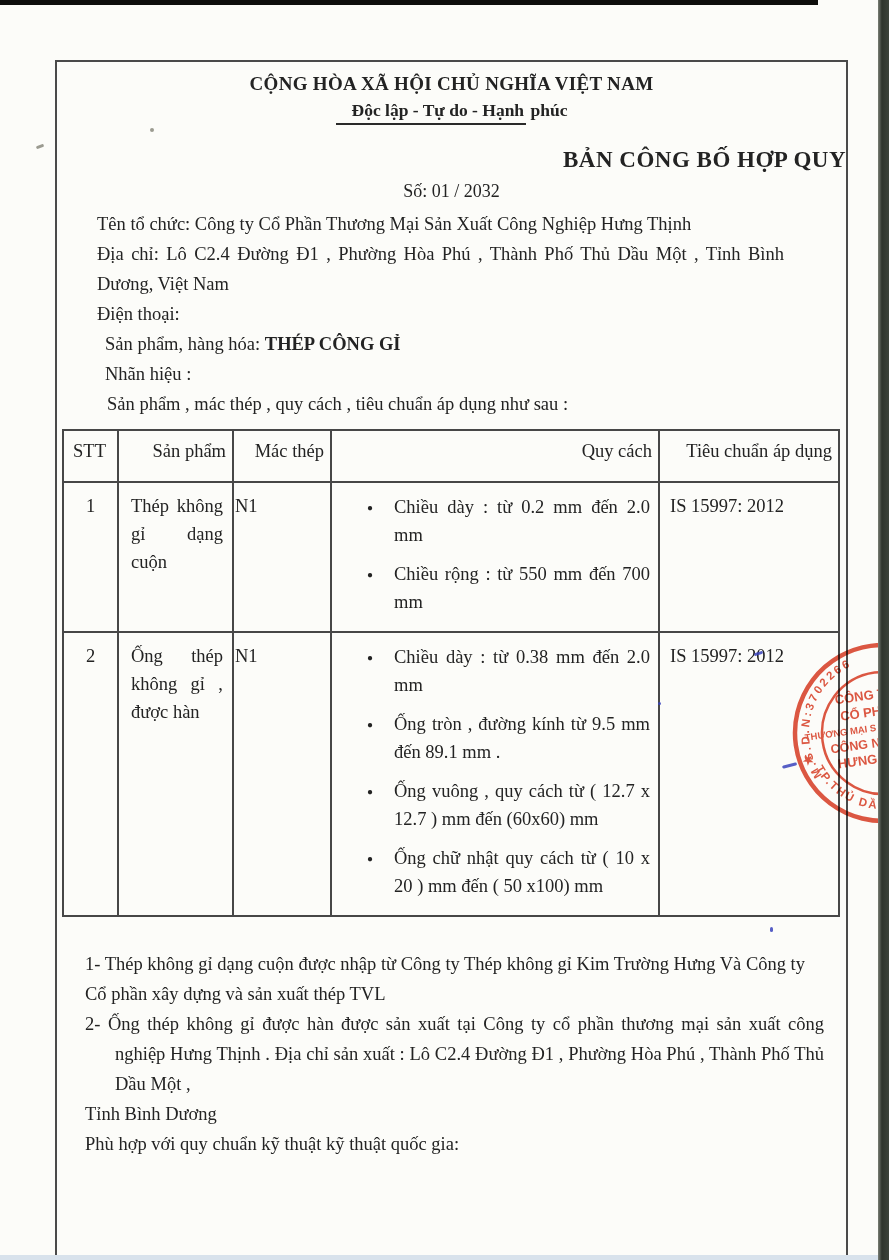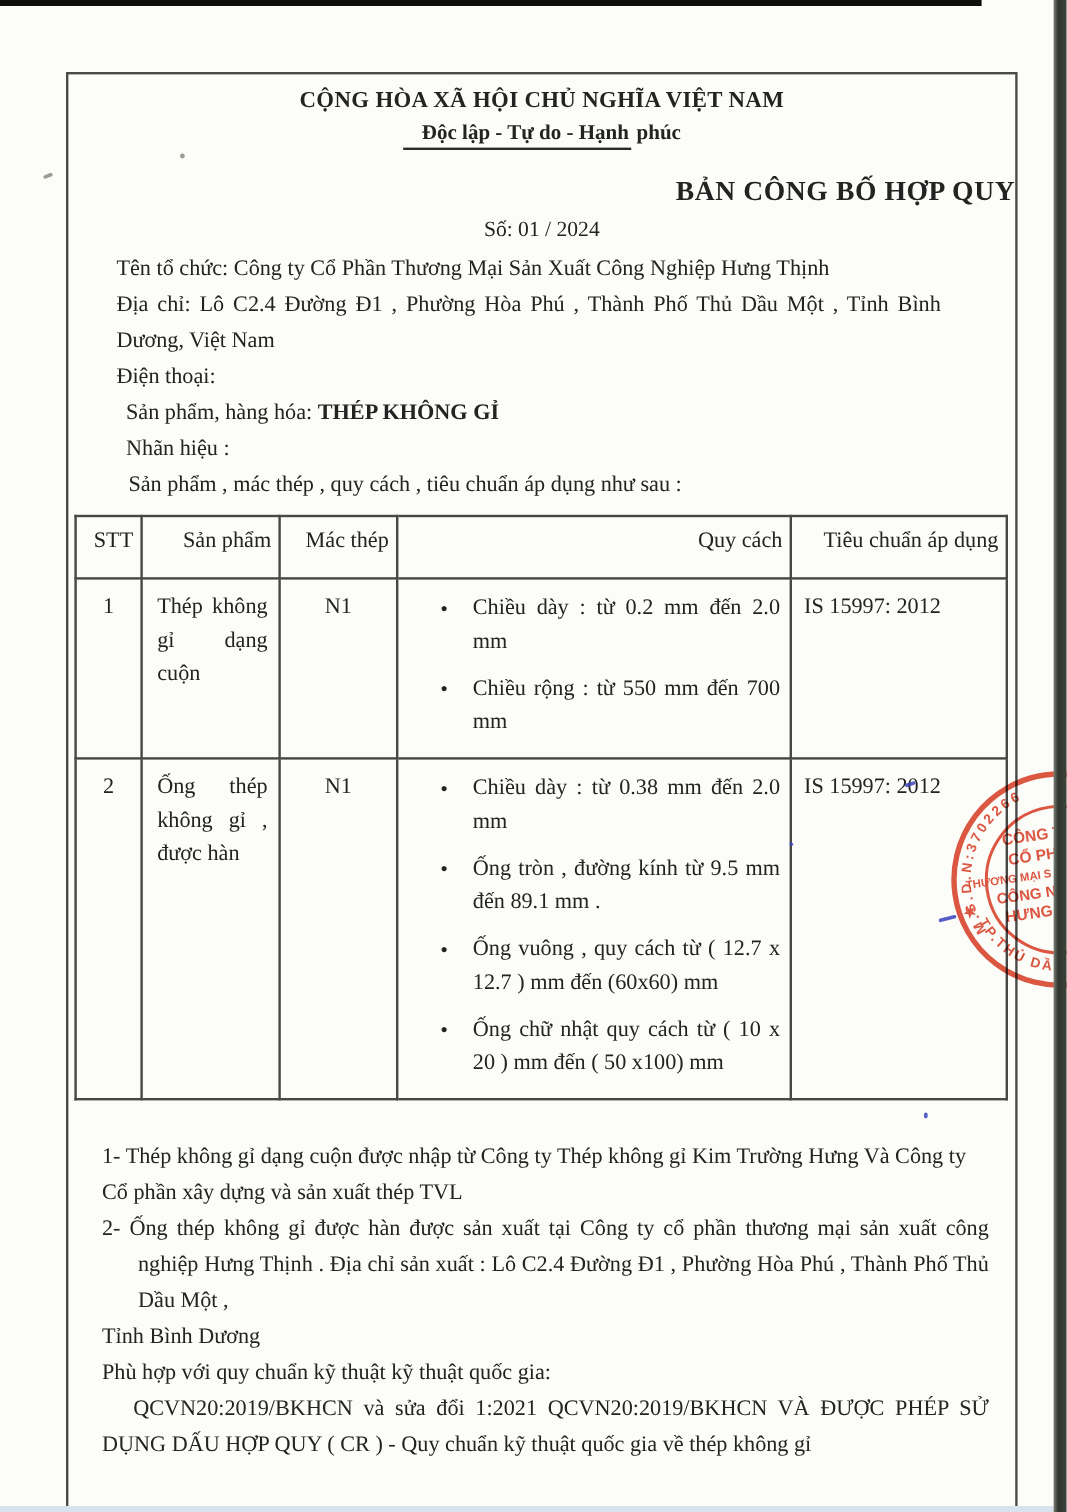--- a/index.html
+++ b/index.html
@@ -36,26 +36,26 @@
   .indent2 { margin-left:10px !important; }
 
   table.spec {
     margin:10px 0 0 5px; width:776px; border-collapse:collapse;
     font-size:18.5px; line-height:28px; table-layout:fixed;
   }
   table.spec th, table.spec td { border:2px solid #474747; vertical-align:top; font-weight:normal; }
   col.c-stt { width:55px; } col.c-prod { width:115px; } col.c-grade { width:98px; }
   col.c-spec { width:328px; } col.c-std { width:180px; }
   table.spec th { height:40px; text-align:right; padding:6px 6px 4px 12px; }
-  table.spec th.center { padding-left:4px; }
+  table.spec th.center { text-align:center; padding-left:4px; }
   tr.r1 td { height:96px; }
   tr.r2 td { height:233px; }
   td.stt { text-align:center; padding-top:9px; }
   td.prod { padding:9px 9px 4px 12px; text-align:justify; }
-  td.grade { text-align:center; padding-top:9px; }
+  td.grade { padding-top:9px; }
   td.specs { padding:4px 8px 4px 10px; }
   td.std { padding:9px 18px 4px 10px;margin-left:40px; }
   ul.speclist { list-style:none; margin:6px 0 0 0; padding:0; }
   ul.speclist li { position:relative; padding-left:52px; margin-bottom:11px; text-align:justify; }
   ul.speclist li::before { content:"●"; position:absolute; left:25px; top:1px; font-size:10px; }
 
   .notes { margin:32px 22px 0 28px; font-size:18.5px; line-height:30px; }
   .notes p { margin:0; }
   .note1 { margin-left:15px; margin-right:56px; margin-bottom:2px; }
   .note2 { margin-left:15px; margin-right:6px; padding-left:30px; text-indent:-30px;
@@ -73,27 +73,27 @@
 <div class="scan">
 
   <div class="frame">
 
     <div class="header">
       <div class="nat-title">CỘNG HÒA XÃ HỘI CHỦ NGHĨA VIỆT NAM</div>
       <div class="motto"><span class="u">Độc lập - Tự do - Hạnh</span><span> phúc</span></div>
     </div>
 
     <div class="doc-title">BẢN CÔNG BỐ HỢP QUY</div>
-    <div class="doc-no">Số: 01 / 2024</div>
+    <div class="doc-no">Số: 01 / 2032</div>
 
     <div class="info">
       <p>Tên tổ chức: Công ty Cổ Phần Thương Mại Sản Xuất Công Nghiệp Hưng Thịnh</p>
       <p class="just">Địa chỉ: Lô C2.4 Đường Đ1 , Phường Hòa Phú , Thành Phố Thủ Dầu Một , Tỉnh Bình Dương, Việt Nam</p>
       <p>Điện thoại:</p>
-      <p class="indent1"><span>Sản phẩm, hàng hóa: </span><b>THÉP KHÔNG GỈ</b></p>
+      <p class="indent1"><span>Sản phẩm, hàng hóa: </span><b>THÉP CÔNG GỈ</b></p>
       <p class="indent1">Nhãn hiệu :</p>
       <p class="indent2">Sản phẩm , mác thép , quy cách , tiêu chuẩn áp dụng như sau :</p>
     </div>
 
     <table class="spec">
       <colgroup>
         <col class="c-stt">
           <col class="c-prod">
           <col class="c-grade">
           <col class="c-spec">
@@ -134,21 +134,20 @@
         <td class="std">IS 15997: 2012</td>
       </tr>
     </tbody>
       </table>
 
     <div class="notes">
       <p class="note1">1-  Thép không gỉ dạng cuộn được nhập từ Công ty Thép không gỉ Kim Trường Hưng Và Công ty Cổ phần xây dựng và sản xuất thép TVL</p>
       <p class="note2">2-  Ống thép không gỉ được hàn được sản xuất tại Công ty cổ phần thương mại sản xuất công nghiệp Hưng Thịnh . Địa chỉ sản xuất : Lô C2.4 Đường Đ1 , Phường Hòa Phú , Thành Phố Thủ Dầu Một ,</p>
       <p>Tỉnh Bình Dương</p>
       <p>Phù hợp với quy chuẩn kỹ thuật kỹ thuật quốc gia:</p>
-      <p class="regulation">QCVN20:2019/BKHCN và sửa đổi 1:2021 QCVN20:2019/BKHCN VÀ ĐƯỢC PHÉP SỬ DỤNG DẤU HỢP QUY ( CR ) -  Quy chuẩn kỹ thuật quốc gia về thép không gỉ</p>
     </div>
   </div>
 
   <svg class="stamp" width="192" height="192" viewBox="0 0 192 192">
     <circle cx="96" cy="96" r="88" fill="none" stroke="#dc4a33" stroke-width="4.5"></circle>
     <circle cx="96" cy="96" r="61" fill="none" stroke="#dc4a33" stroke-width="2.5"></circle>
     <defs>
       <path id="arcTop" d="M 31.9 133.0 A 74 74 0 1 1 160.1 59.0" fill="none"></path>
       <path id="arcBot" d="M 22.6 115.7 A 76 76 0 0 0 169.4 115.7" fill="none"></path>
     </defs>

